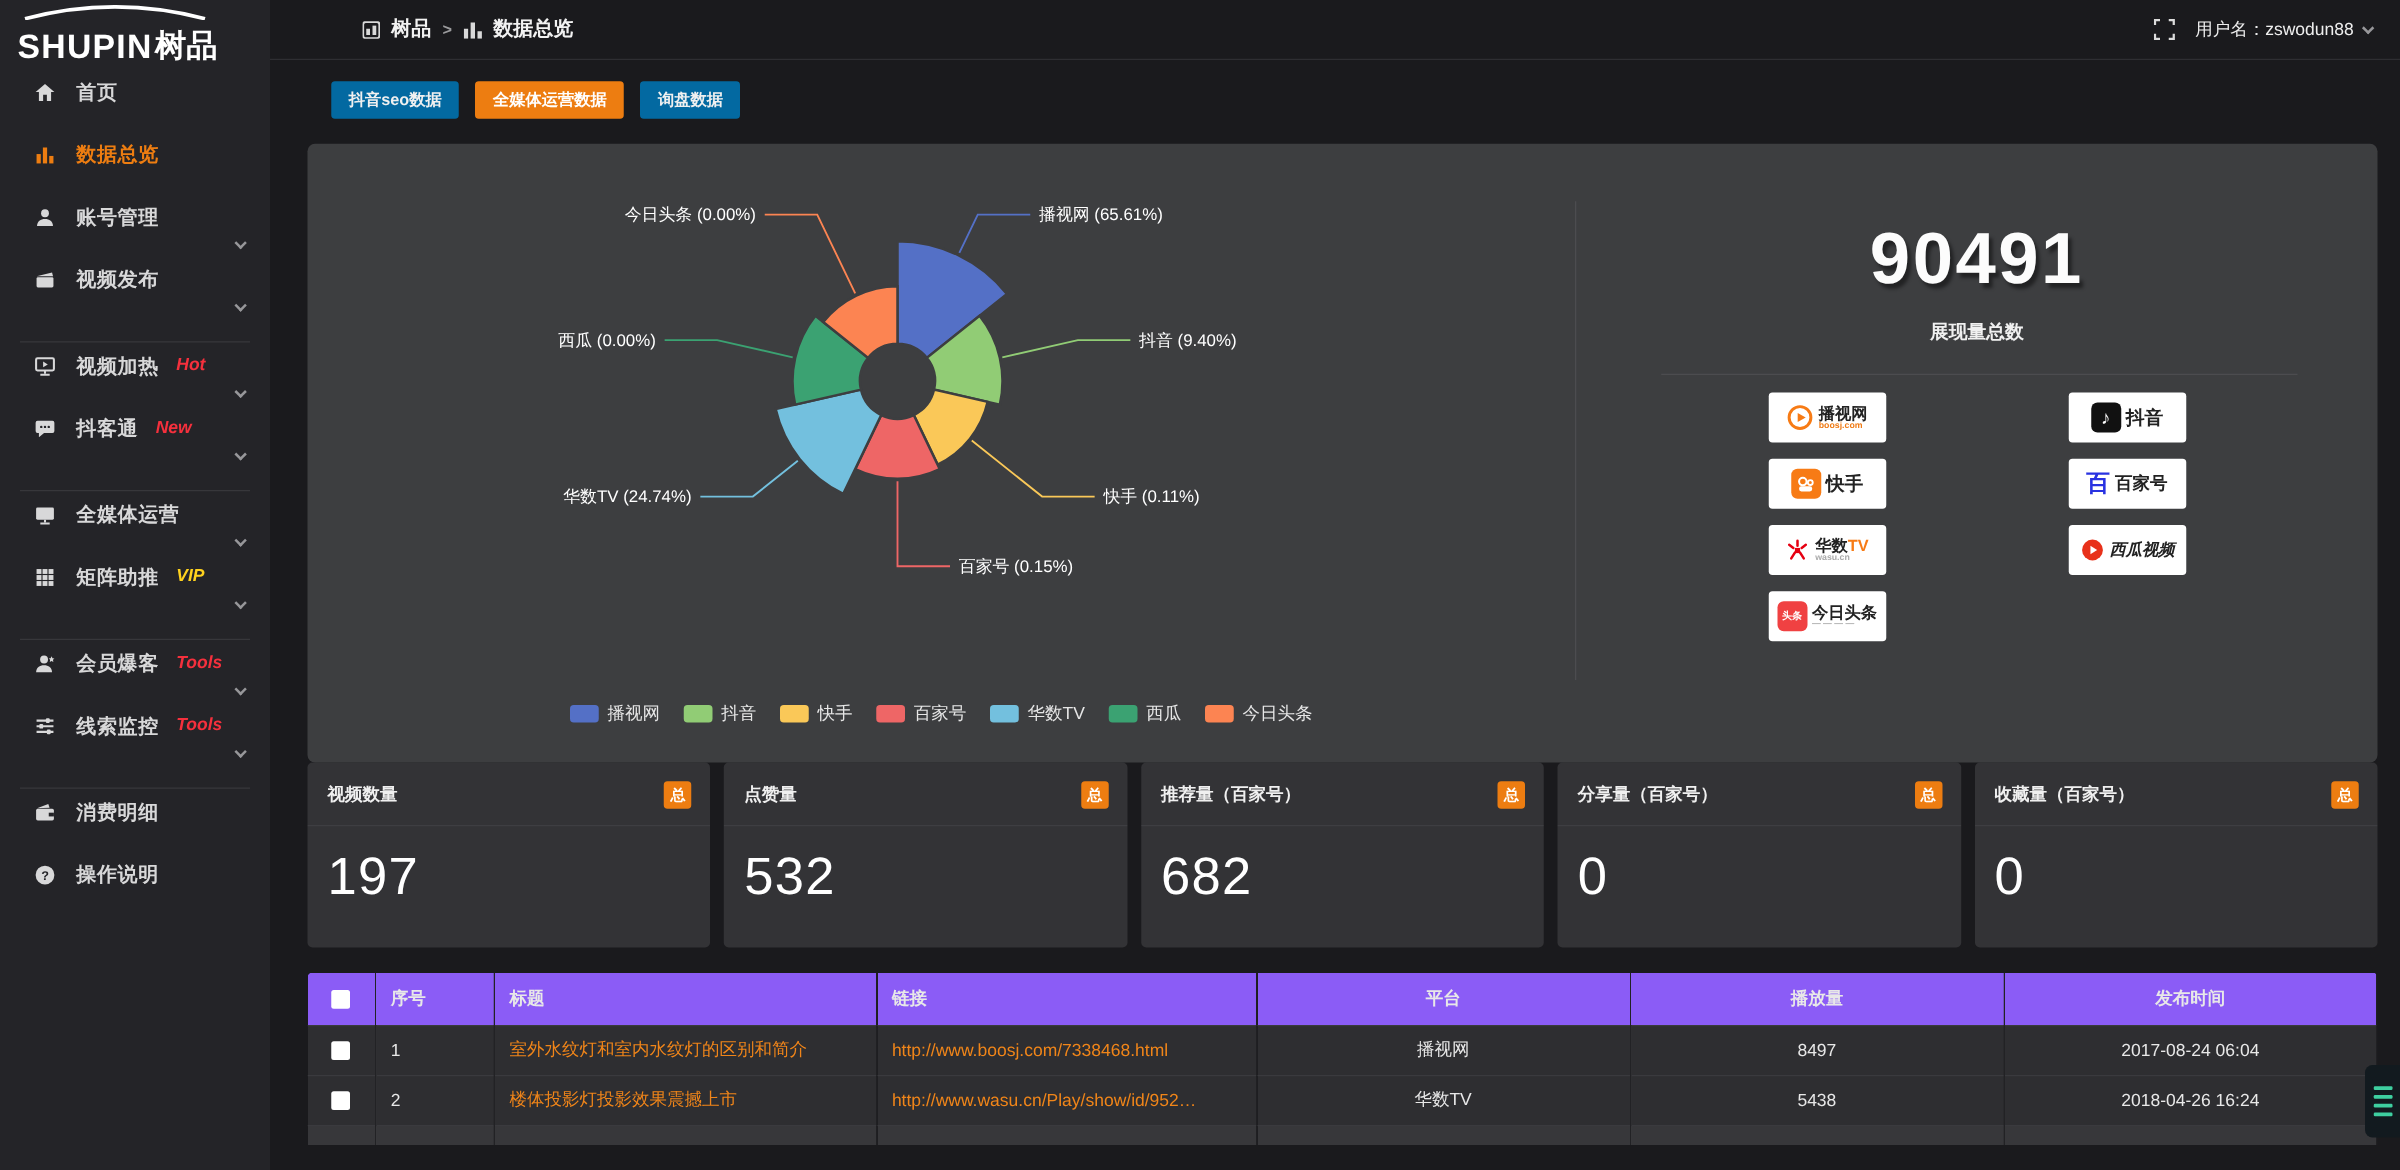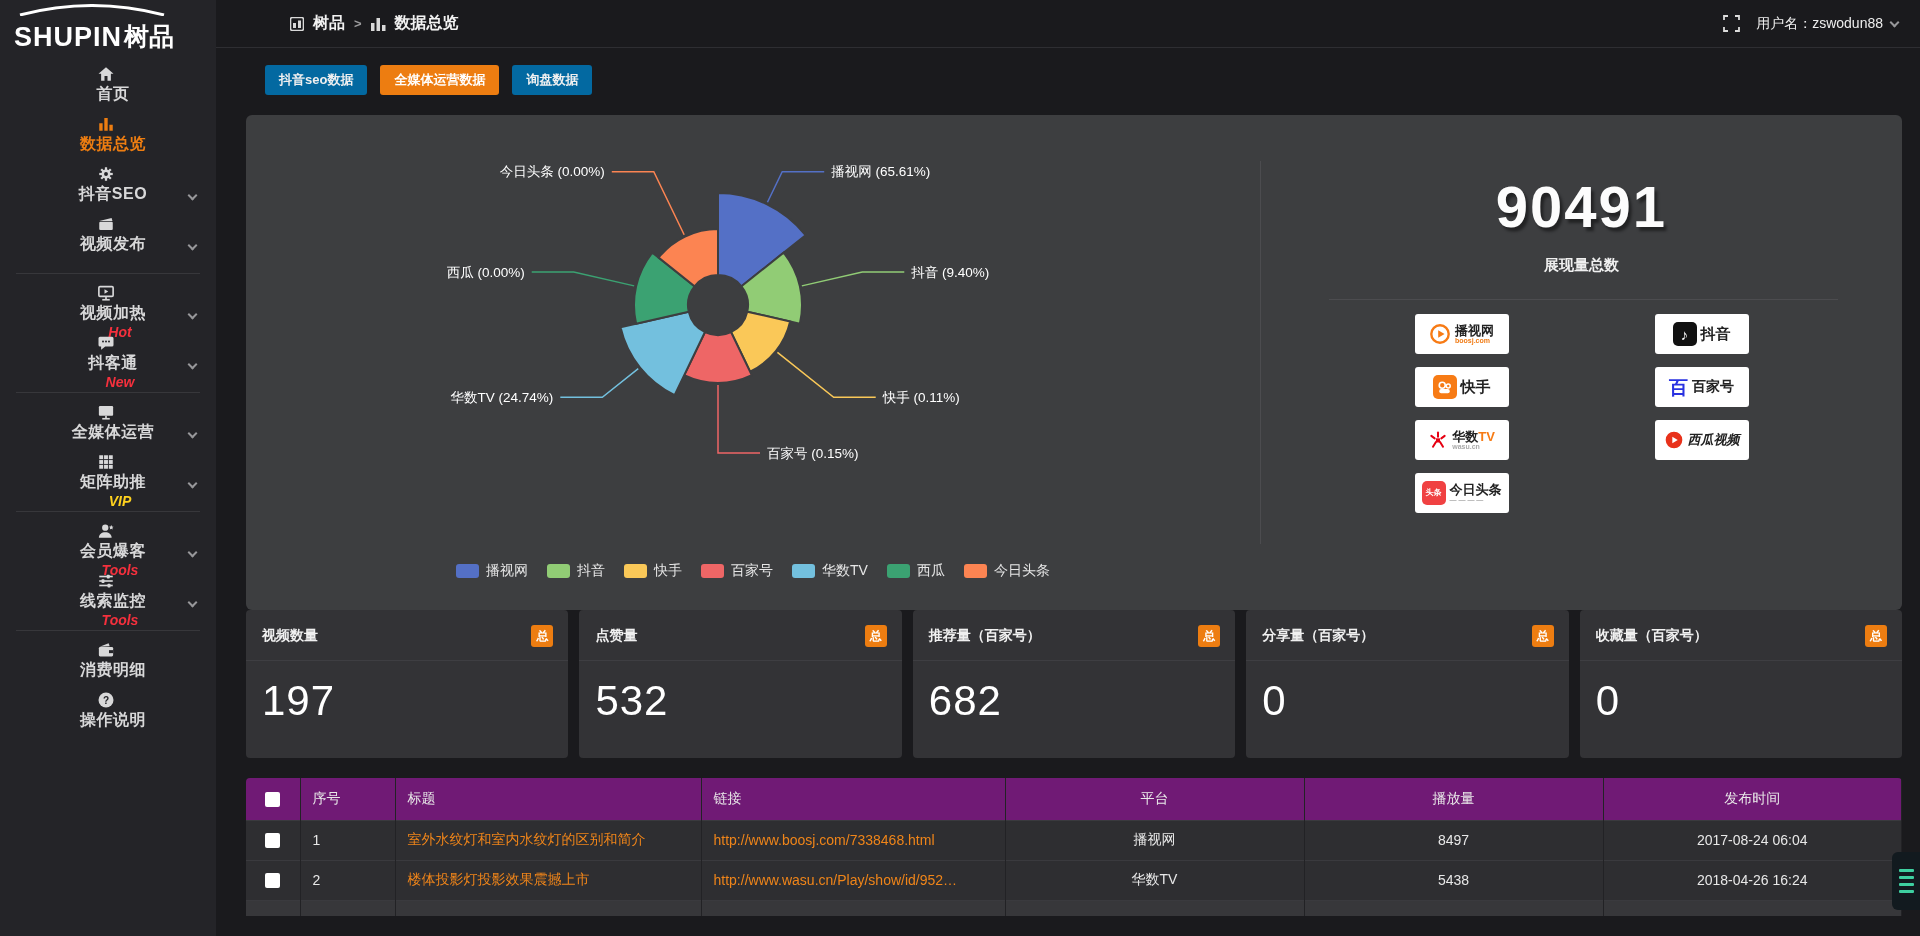--- a/index.html
+++ b/index.html
@@ -11,21 +11,21 @@
     position:relative;
   }
   
   .sidebar { position:absolute; left:0; top:0; width:216px; height:936px; background:#242428; z-index:3; }
   .logo { padding:8px 0 0 14px; height:58px; position:relative; }
   .logo .arc { position:absolute; left:16px; top:4px; }
   .logo-row { display:flex; align-items:flex-end; gap:2px; margin-top:12px; }
   .logo-en { font-size:27px; font-weight:bold; letter-spacing:1px; color:#fff; }
   .logo-cn { font-size:25px; font-weight:bold; color:#fff; }
   .menu { margin-top:6px; }
-  .side-item { height:50px; display:flex; align-items:center; padding:0 16px 0 26px; cursor:pointer; color:#d8d8d9; position:relative;flex-direction:column; }
+  .side-item { height:50px; display:flex; padding:0 16px 0 26px; cursor:pointer; color:#d8d8d9; position:relative; }
   .side-item .s-icon { width:20px; height:20px; margin-right:15px; display:flex; align-items:center; justify-content:center; flex:0 0 20px; }
   .side-item .s-label { font-size:16px; font-weight:600; letter-spacing:0.5px; }
   .side-item.active { color:#ed7d11; }
   .side-badge { font-style:italic; font-weight:bold; font-size:14px; margin-left:14px; }
   .side-chev { position:absolute; right:20px; top:21px; }
   .chev { width:7px; height:7px; border-right:2px solid #97979a; border-bottom:2px solid #97979a; transform:rotate(45deg); display:inline-block; }
   .side-divider { border-top:1px solid #37373b; margin:9px 16px; }
   
   .topbar { position:absolute; left:216px; top:0; right:0; height:48px; background:#1a1a1d;
             display:flex; align-items:center; border-bottom:1px solid #2e2e32; padding:0 22px 0 74px; z-index:2; }
@@ -69,21 +69,21 @@
   .card { flex:1; height:148px; background:#333336; border-radius:4px; overflow:hidden; }
   .card-head { display:flex; align-items:center; justify-content:space-between; padding:15px 15px 13px 16px;
                border-bottom:1px solid #3e3e42; }
   .card-title { font-size:14px; font-weight:bold; color:#f0f0f0; }
   .card-badge { width:22px; height:22px; background:#ed7d11; color:#fff; font-size:12px; font-weight:bold;
                 border-radius:3px; display:flex; align-items:center; justify-content:center; }
   .card-value { font-size:42px; color:#fff; margin:16px 0 0 16px; letter-spacing:1px; }
   
   .tbl-wrap { margin-top:20px; border-radius:4px 4px 0 0; overflow:hidden; }
   table { width:100%; border-collapse:collapse; table-layout:fixed; }
-  thead th { background:#701a75; height:42px; font-size:14px; font-weight:normal; color:#e8e8e8; }
+  thead th { background:#8b5cf6; height:42px; font-size:14px; font-weight:bold; color:#e8e8e8; }
   tbody td { background:#2e2e31; height:40px; font-size:14px; color:#e8e8e8; border-top:1px solid #3a3a3e; }
   th, td { padding:0 12px; border-right:1px solid rgba(255,255,255,0.04); overflow:hidden;
            white-space:nowrap; text-overflow:ellipsis; }
   th.al, td.al { text-align:left; }
   th.ac, td.ac { text-align:center; }
   .cb { width:15px; height:15px; background:#fff; border-radius:2px; display:inline-block; cursor:pointer; vertical-align:middle; }
   a.lnk { color:#f08519; text-decoration:none; cursor:pointer; }
   tr.partial td { background:#37373a; height:16px; }
   
   .float-widget { position:absolute; right:0; top:852px; width:28px; height:58px; background:#121a1f;
@@ -119,31 +119,25 @@
             <rect x="3" y="11" width="4.5" height="10" fill="currentColor"></rect>
             <rect x="9.75" y="4" width="4.5" height="17" fill="currentColor"></rect>
             <rect x="16.5" y="13" width="4.5" height="8" fill="currentColor"></rect>
           </svg>
         </span>
         <span class="s-label">数据总览</span>
       </div>
       <div class="side-item">
         <span class="s-icon">
           <svg width="18" height="18" viewBox="0 0 24 24">
-            <g stroke="currentColor" stroke-width="3">
-              <line x1="12" y1="3" x2="12" y2="21"></line>
-              <line x1="3" y1="12" x2="21" y2="12"></line>
-              <line x1="5.6" y1="5.6" x2="18.4" y2="18.4"></line>
-              <line x1="5.6" y1="18.4" x2="18.4" y2="5.6"></line>
-            </g>
-            <circle cx="12" cy="12" r="6" fill="currentColor"></circle>
-            <circle cx="12" cy="12" r="2.6" fill="#242428"></circle>
-          </svg>
-        </span>
-        <span class="s-label">抖音SEO</span>
+            <circle cx="12" cy="7.5" r="4.2" fill="currentColor"></circle>
+            <path d="M3.5 21 c0-5 3.8-7.5 8.5-7.5 s8.5 2.5 8.5 7.5 z" fill="currentColor"></path>
+          </svg>
+        </span>
+        <span class="s-label">账号管理</span>
         <span class="side-chev"><span class="chev"></span></span>
       </div>
       <div class="side-item">
         <span class="s-icon">
           <svg width="18" height="18" viewBox="0 0 24 24">
             <path d="M3 8 L19.5 4 L20.6 8 Z" fill="currentColor"></path>
             <rect x="3" y="9" width="18" height="11" rx="1.5" fill="currentColor"></rect>
           </svg>
         </span>
         <span class="s-label">视频发布</span>

